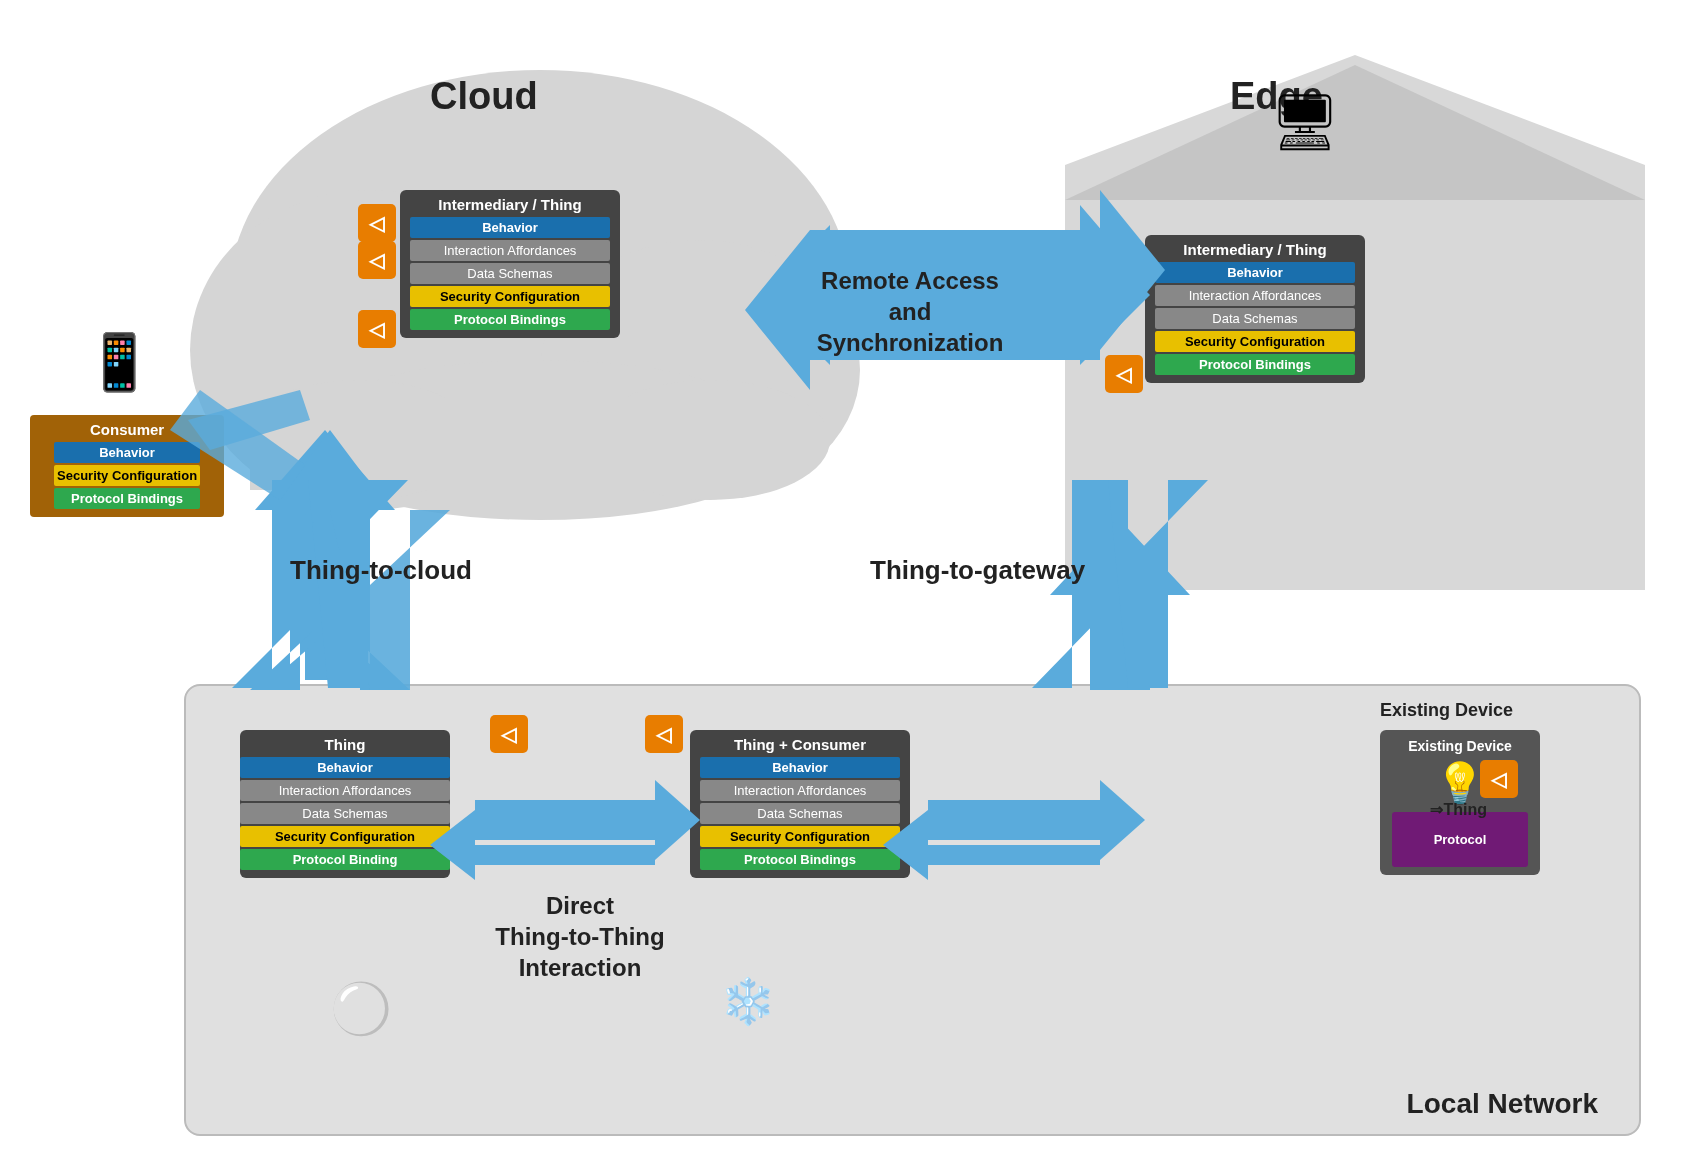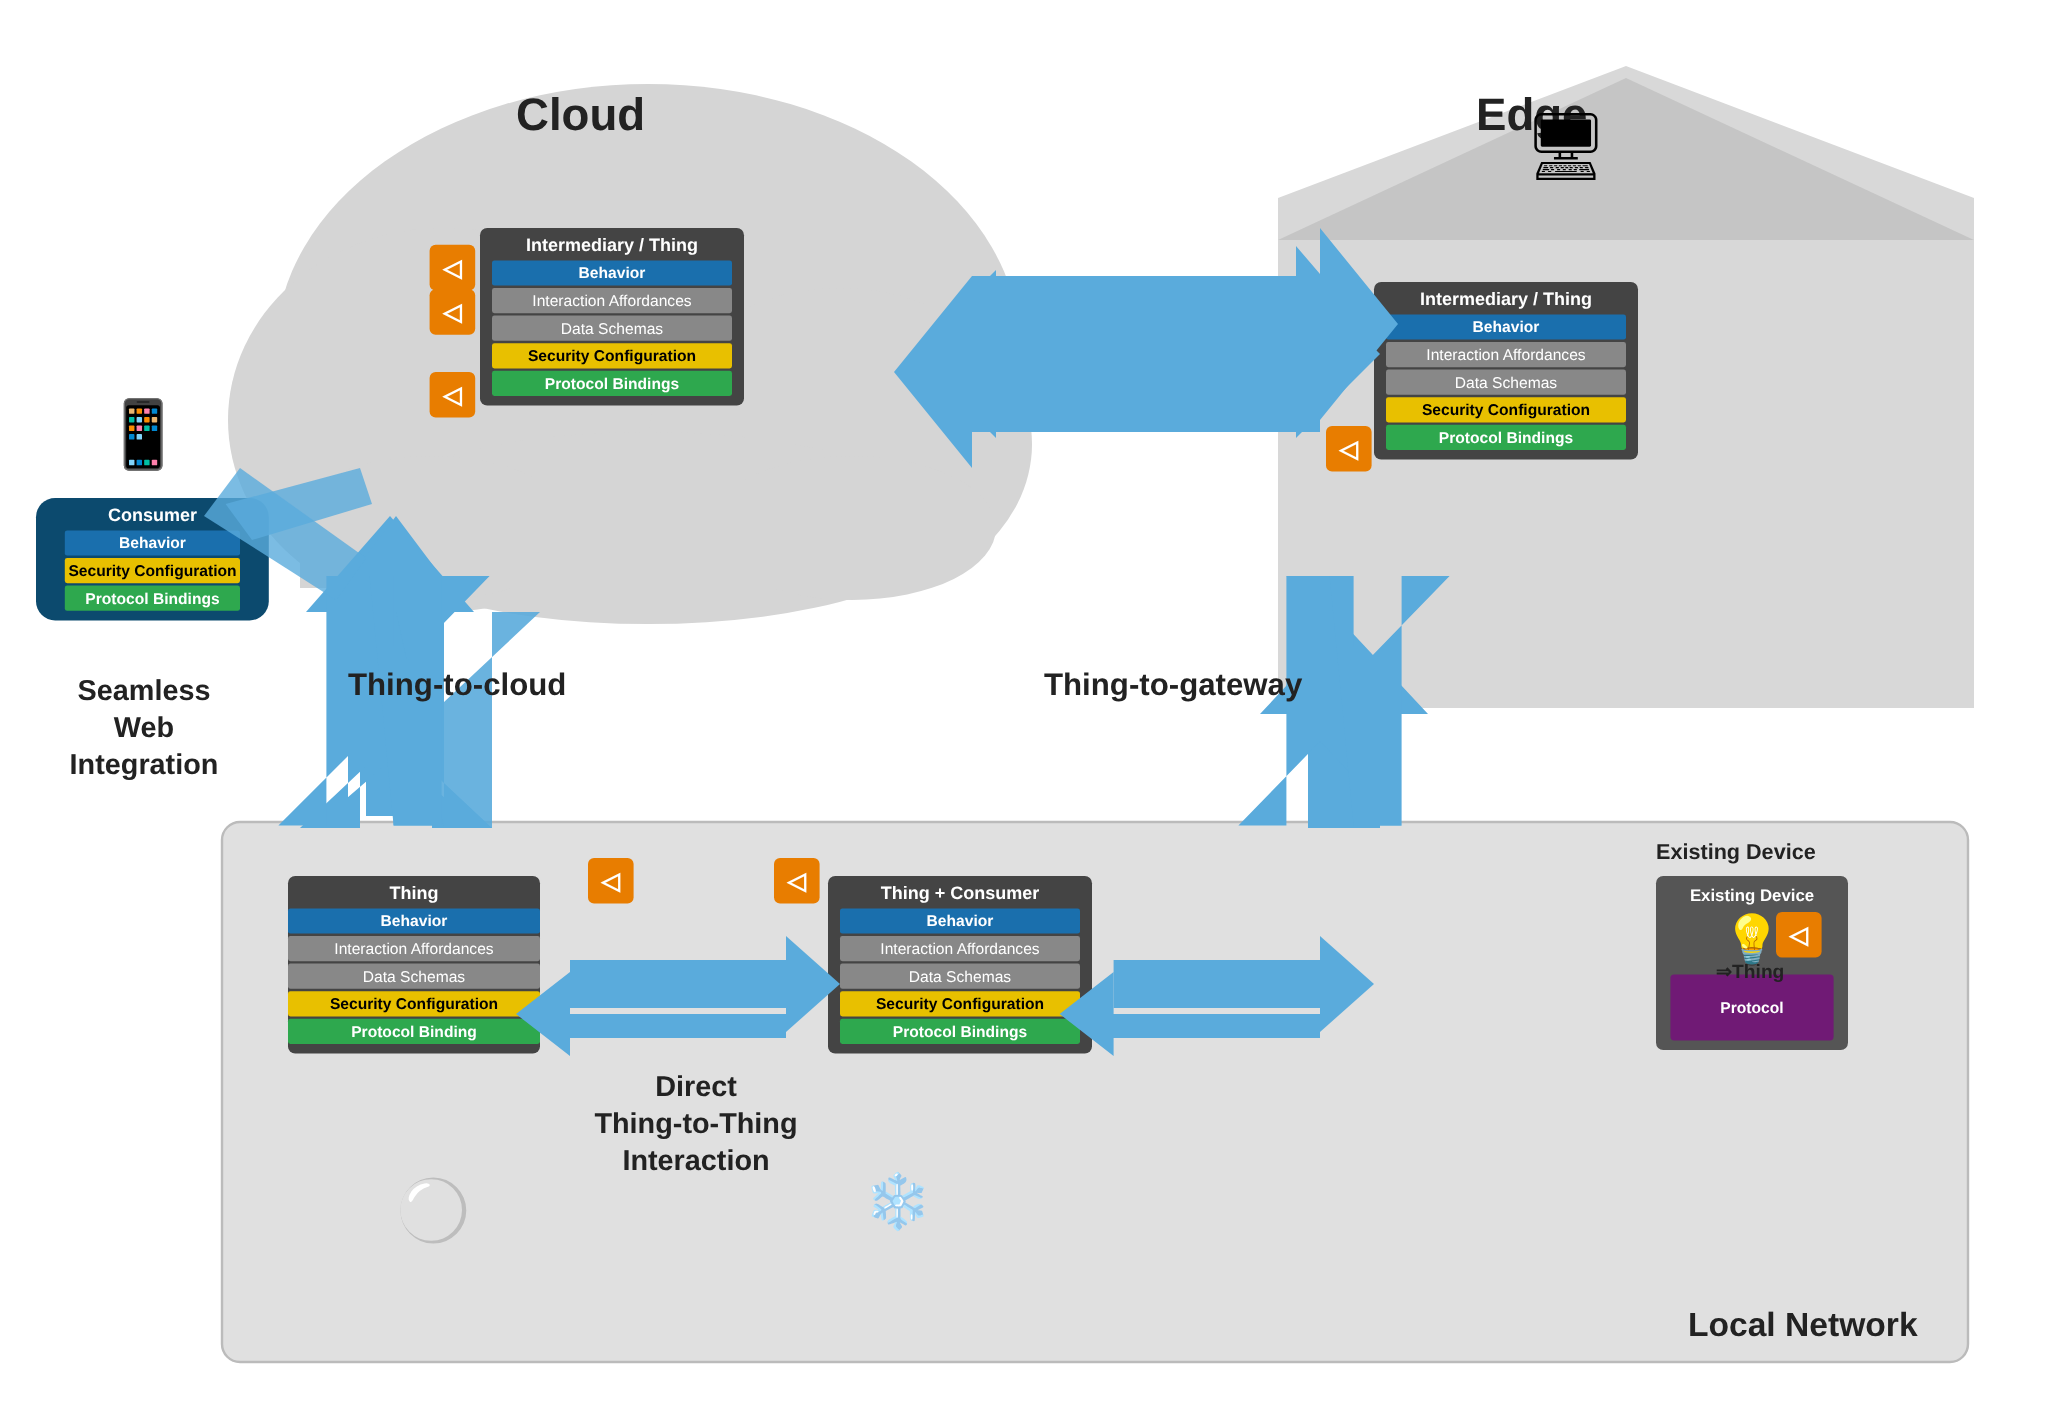--- a/index.html
+++ b/index.html
@@ -95,21 +95,21 @@
     <div style="background:#1a6fad; color:#fff; font-size:13px; font-weight:bold; text-align:center; padding:3px; margin:2px 0; border-radius:2px;">Behavior</div>
     <div style="background:#888; color:#fff; font-size:13px; text-align:center; padding:3px; margin:2px 0; border-radius:2px;">Interaction Affordances</div>
     <div style="background:#888; color:#fff; font-size:13px; text-align:center; padding:3px; margin:2px 0; border-radius:2px;">Data Schemas</div>
     <div style="background:#e8c000; color:#000; font-size:13px; font-weight:bold; text-align:center; padding:3px; margin:2px 0; border-radius:2px;">Security Configuration</div>
     <div style="background:#2ea84e; color:#fff; font-size:13px; font-weight:bold; text-align:center; padding:3px; margin:2px 0; border-radius:2px;">Protocol Bindings</div>
   </div>
 
   <div style="position:absolute; top:246px; left:1105px; width:38px; height:38px; background:#e87d00; border-radius:5px; display:flex; align-items:center; justify-content:center; color:#fff; font-size:20px; font-weight:bold;">◁</div>
   <div style="position:absolute; top:355px; left:1105px; width:38px; height:38px; background:#e87d00; border-radius:5px; display:flex; align-items:center; justify-content:center; color:#fff; font-size:20px; font-weight:bold;">◁</div>
 
-  <div style="position:absolute; top:415px; left:30px; background:#0c4a6e; border-radius:16px; padding:6px 24px; min-width:170px;">
+  <div style="position:absolute; top:415px; left:30px; background:#a16207; border-radius:4px; padding:6px 24px; min-width:170px;">
     <div style="color:#fff; font-weight:bold; font-size:15px; text-align:center; margin-bottom:4px;">Consumer</div>
     <div style="background:#1a6fad; color:#fff; font-size:13px; font-weight:bold; text-align:center; padding:3px; margin:2px 0; border-radius:2px;">Behavior</div>
     <div style="background:#e8c000; color:#000; font-size:13px; font-weight:bold; text-align:center; padding:3px; margin:2px 0; border-radius:2px;">Security Configuration</div>
     <div style="background:#2ea84e; color:#fff; font-size:13px; font-weight:bold; text-align:center; padding:3px; margin:2px 0; border-radius:2px;">Protocol Bindings</div>
   </div>
 
   <div style="position:absolute; top:730px; left:240px; background:#444; border-radius:6px; padding:6px 0; min-width:210px;">
     <div style="color:#fff; font-weight:bold; font-size:15px; text-align:center; margin-bottom:4px;">Thing</div>
     <div style="background:#1a6fad; color:#fff; font-size:13px; font-weight:bold; text-align:center; padding:3px; margin:2px 0; border-radius:2px;">Behavior</div>
     <div style="background:#888; color:#fff; font-size:13px; text-align:center; padding:3px; margin:2px 0; border-radius:2px;">Interaction Affordances</div>
@@ -180,27 +180,27 @@
     <polygon points="928,820 928,800 1100,800 1100,780 1145,820 1100,860 1100,840 928,840" fill="#5aabdc"></polygon>
 
     <polygon points="1100,845 1100,865 928,865 928,880 883,845 928,810 928,845" fill="#5aabdc"></polygon>
 
     <polygon points="210,450 188,420 300,390 310,420" fill="#5aabdc" opacity="0.8"></polygon>
 
     <polygon points="170,430 200,390 305,465 280,500" fill="#5aabdc" opacity="0.8"></polygon>
 
   </svg>
 
+  <div style="position:absolute; top:265px; left:810px; font-size:24px; font-weight:bold; color:#222; text-align:center; width:200px; line-height:1.3;">Remote Access<br>and Synchronization</div>
 
   <div style="position:absolute; top:555px; left:290px; font-size:26px; font-weight:bold; color:#222;">Thing-to-cloud</div>
 
   <div style="position:absolute; top:555px; left:870px; font-size:26px; font-weight:bold; color:#222;">Thing-to-gateway</div>
 
 
-  <div style="position:absolute; top:560px; left:30px; font-size:24px; font-weight:bold; color:#222; text-align:center; width:180px; line-height:1.3;">Seamless<br>Web Integration</div>
 
   <div style="position:absolute; top:890px; left:490px; font-size:24px; font-weight:bold; color:#222; text-align:center; width:180px; line-height:1.3;">Direct<br>Thing-to-Thing<br>Interaction</div>
 
 
   <div style="position:absolute; top:90px; left:1270px; font-size:55px;">🖥</div>
 
   <div style="position:absolute; top:330px; left:85px; font-size:55px;">📱</div>
 
   <div style="position:absolute; top:980px; left:330px; font-size:50px;">⚪</div>
 

